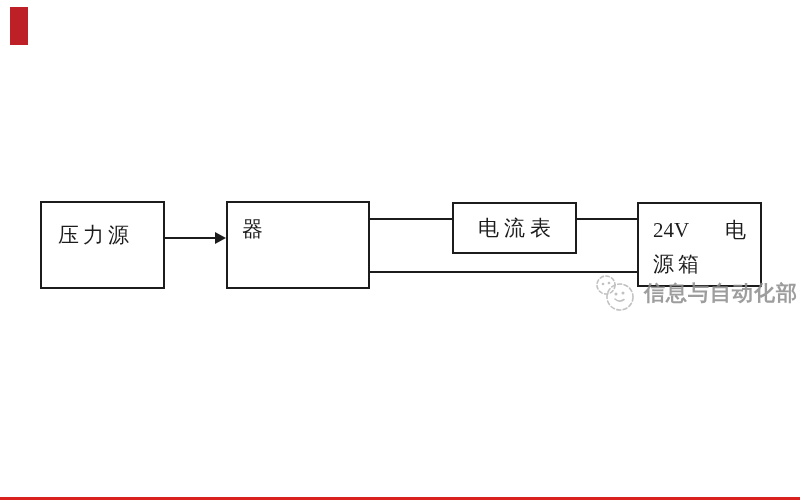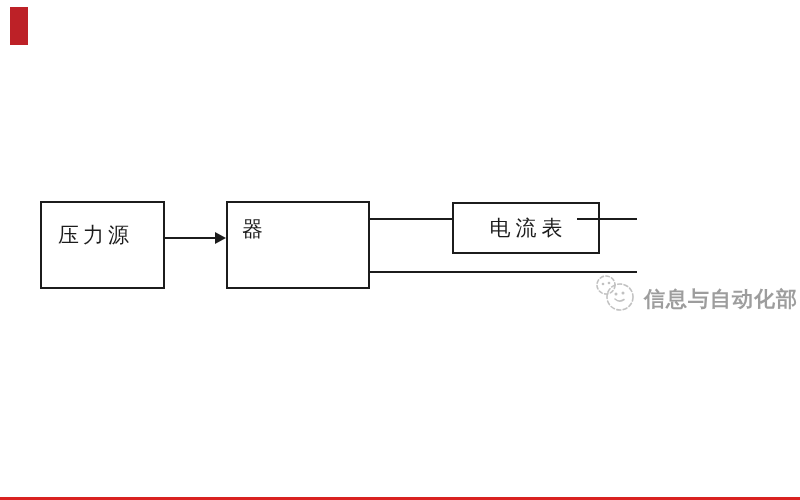--- a/index.html
+++ b/index.html
@@ -35,21 +35,21 @@
     padding:15px 0 0 16px;
     letter-spacing:4px;
   }
   #node-transmitter{
     left:226px;top:201px;width:144px;height:88px;
     padding:9px 14px 0 14px;
   }
   #node-transmitter .l1{letter-spacing:10px;white-space:nowrap;}
   #node-transmitter .l2{letter-spacing:4px;}
   #node-ammeter{
-    left:452px;top:202px;width:148px;height:52px;
+    left:452px;top:202px;width:125px;height:52px;
     display:flex;align-items:center;justify-content:center;
     letter-spacing:5px;
     padding-left:5px; 
   }
   #node-power-box{
     left:637px;top:202px;width:125px;height:85px;
     padding:9px 14px 0 14px;
   }
   #node-power-box .l1{display:flex;justify-content:space-between;}
   #node-power-box .l2{letter-spacing:4px;}
@@ -66,21 +66,21 @@
   #conn-top-b{left:577px;top:218px;width:60px;}
   #conn-bottom{left:370px;top:271px;width:267px;}
   
   #watermark{
     position:absolute;left:591px;top:272px;
     display:flex;align-items:flex-start;
     pointer-events:none;
   }
   #watermark-icon{opacity:.55;}
   #watermark-text{
-    margin-left:3px;margin-top:13px;
+    margin-left:3px;margin-top:7px;
     font-family:Liberation Sans, sans-serif;
     font-size:21px;font-weight:bold;
     color:#8d8d8d;opacity:.85;
     letter-spacing:1px;white-space:nowrap;
   }
 </style>
 </head>
 <body>
 
 <div id="screen">
@@ -100,20 +100,27 @@
 
   <div class="conn" id="conn-top-a"></div>
 
   <div class="node" id="node-ammeter">
     <span>电流表</span>
   </div>
 
   <div class="conn" id="conn-top-b"></div>
   <div class="conn" id="conn-bottom"></div>
 
+  <div class="node" id="node-power-box">
+    <div class="l1">
+      <span>24V</span>
+      <span>电</span>
+    </div>
+    <div class="l2">源箱</div>
+  </div>
 
   <div id="watermark">
     <svg id="watermark-icon" width="50" height="42" viewBox="0 0 50 42">
       <g fill="none" stroke="#8f8f8f" stroke-width="1.6" stroke-linecap="round">
         <circle cx="15" cy="13" r="9" stroke-dasharray="3.5 2.5"></circle>
         <circle cx="29" cy="25" r="13" stroke-dasharray="4 2.5"></circle>
         <path d="M24 27 q 4.5 4 9 0.5"></path>
       </g>
       <g fill="#8f8f8f">
         <circle cx="12" cy="12" r="1.3"></circle>

